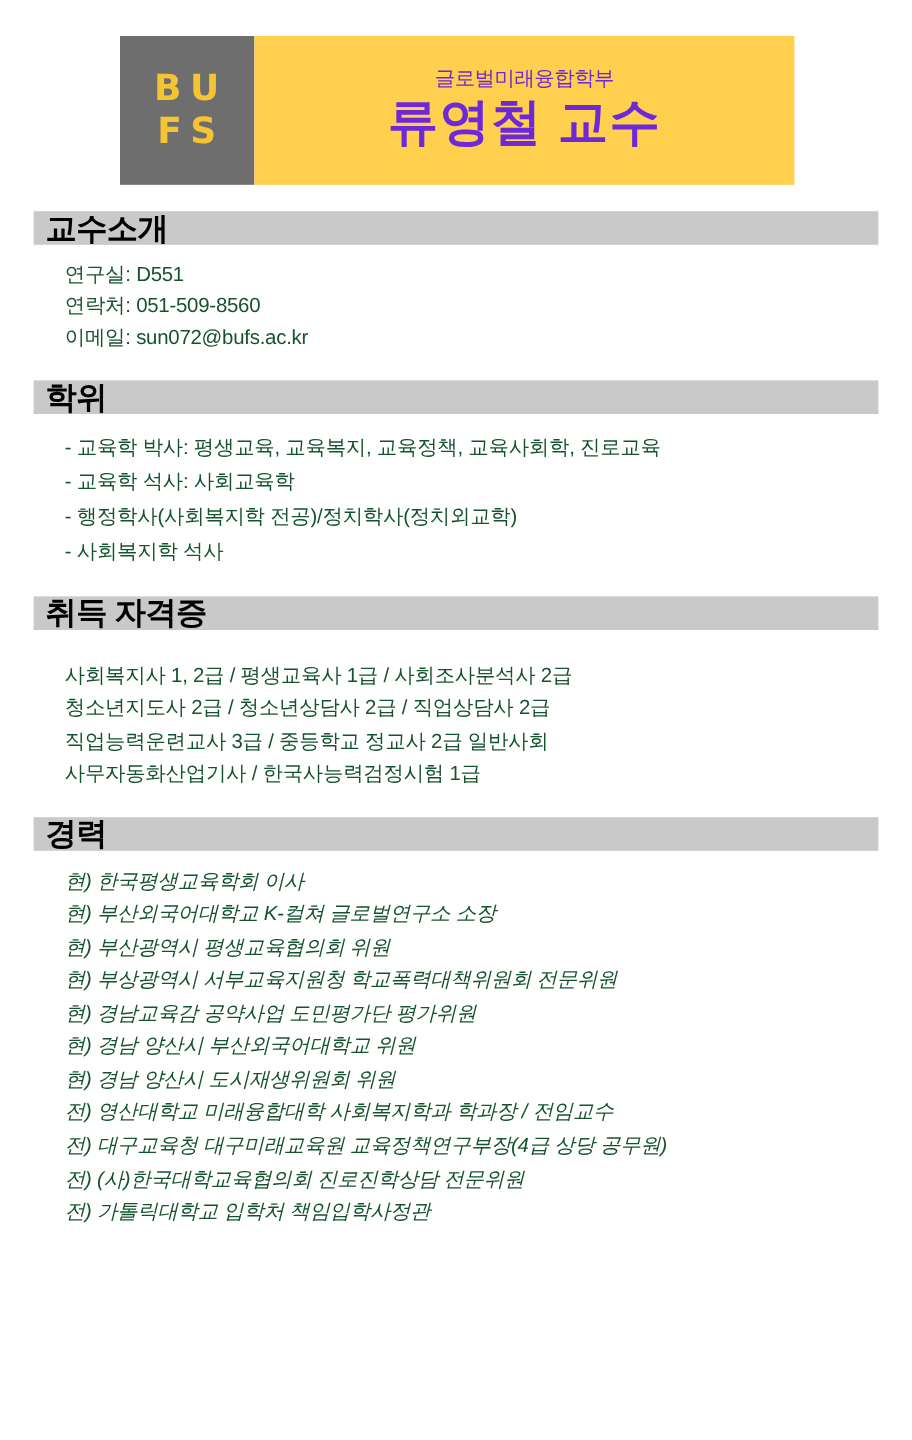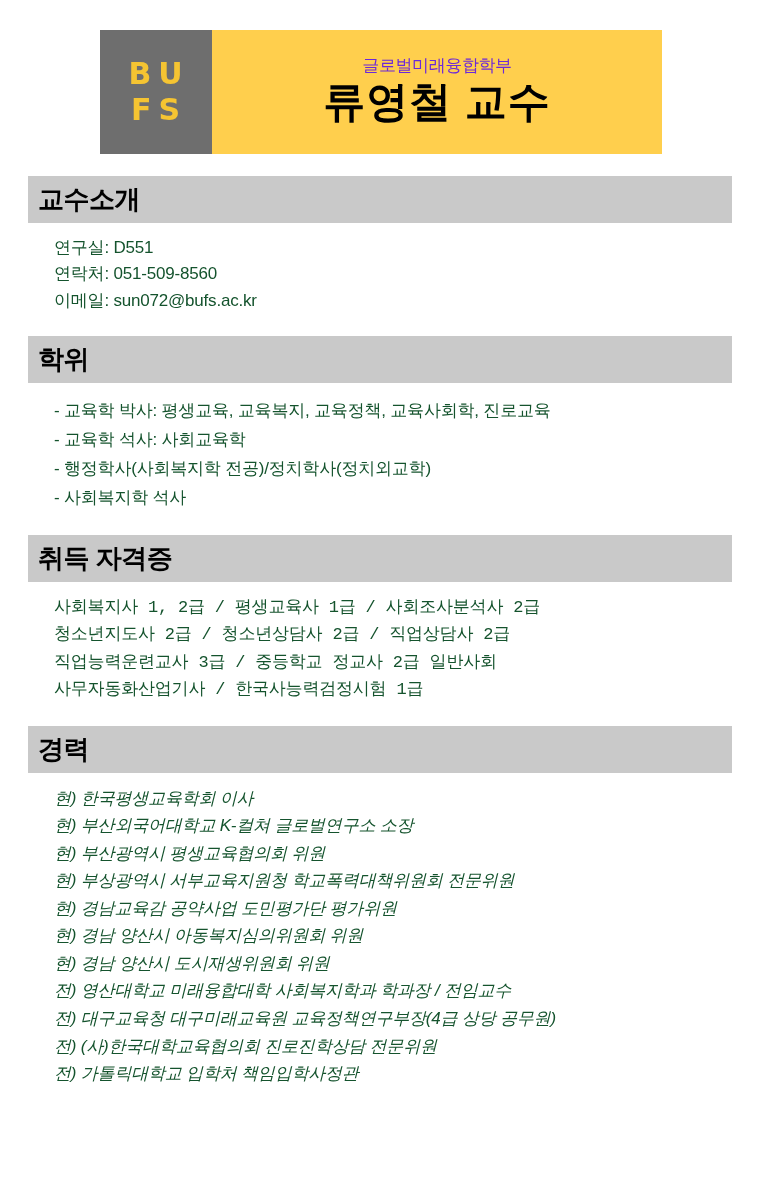--- a/index.html
+++ b/index.html
@@ -65,33 +65,33 @@
   }
   .dept-name {
     font-size: 17px;
     color: #6d28d9;
     margin-bottom: 2px;
     letter-spacing: -0.4px;
   }
   .prof-name {
     font-size: 42px;
     font-weight: bold;
-    color: #000000;
+    color: #6d28d9;
     letter-spacing: 1px;
     line-height: 1.1;
     text-align: center;
   }
 
   
   .section {
     margin-top: 22px;
   }
   .section-bar {
     background: #c9c9c9;
-    height: 47px;
+    height: 28px;
     display: flex;
     align-items: center;
     padding-left: 10px;
     box-sizing: border-box;
   }
   .section-title {
     font-size: 26px;
     font-weight: bold;
     color: #000000;
     letter-spacing: -0.5px;
@@ -102,21 +102,21 @@
   .line {
     font-size: 17px;
     line-height: 1.55;
     color: #14532d;
     letter-spacing: -0.2px;
     white-space: nowrap;
   }
   .body-intro .line { padding-left: 0; }
   .body-degree { padding-top: 14px; }
   .body-degree .line { line-height: 1.7; }
-  .body-cert { padding-top: 12px; font-family: Liberation Mono, monospace; }
+  .body-cert { padding-top: 24px; }
   .body-cert .line { line-height: 1.62; }
   .body-career { padding-top: 12px; font-style: italic; }
   .body-career .line { line-height: 1.62; }
 </style>
 </head>
 <body>
 
 <div class="page">
 
   <div class="header">
@@ -174,21 +174,21 @@
   <div class="section">
     <div class="section-bar">
       <span class="section-title">경력</span>
     </div>
     <div class="section-body body-career">
       <div class="line">현) 한국평생교육학회 이사</div>
       <div class="line">현) 부산외국어대학교 K-컬쳐 글로벌연구소 소장</div>
       <div class="line">현) 부산광역시 평생교육협의회 위원</div>
       <div class="line">현) 부상광역시 서부교육지원청 학교폭력대책위원회 전문위원</div>
       <div class="line">현) 경남교육감 공약사업 도민평가단 평가위원</div>
-      <div class="line">현) 경남 양산시 아동복지심의위원회 위원</div>
+      <div class="line">현) 경남 양산시 부산외국어대학교 위원</div>
       <div class="line">현) 경남 양산시 도시재생위원회 위원</div>
       <div class="line">전) 영산대학교 미래융합대학 사회복지학과 학과장 / 전임교수</div>
       <div class="line">전) 대구교육청 대구미래교육원 교육정책연구부장(4급 상당 공무원)</div>
       <div class="line">전) (사)한국대학교육협의회 진로진학상담 전문위원</div>
       <div class="line">전) 가톨릭대학교 입학처 책임입학사정관</div>
     </div>
   </div>
 
 </div>
 

